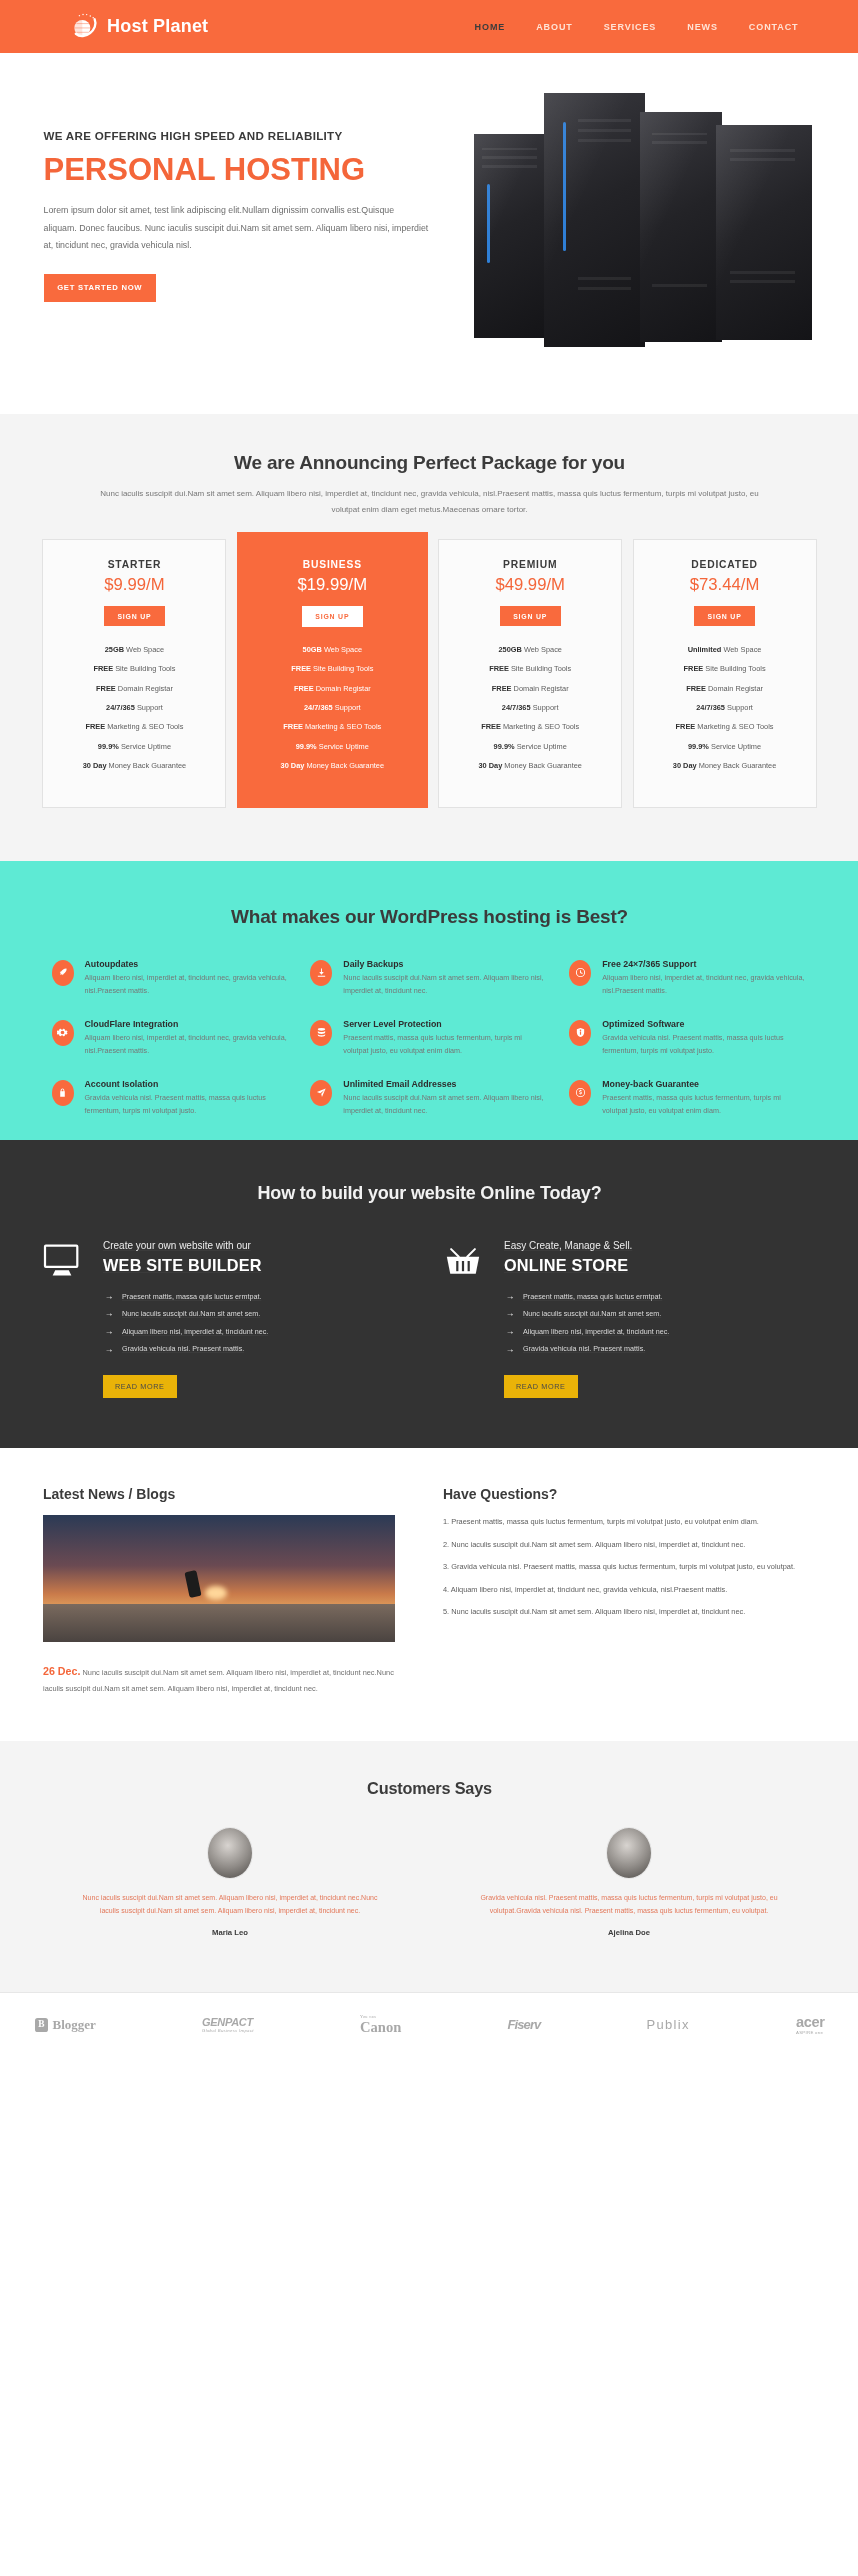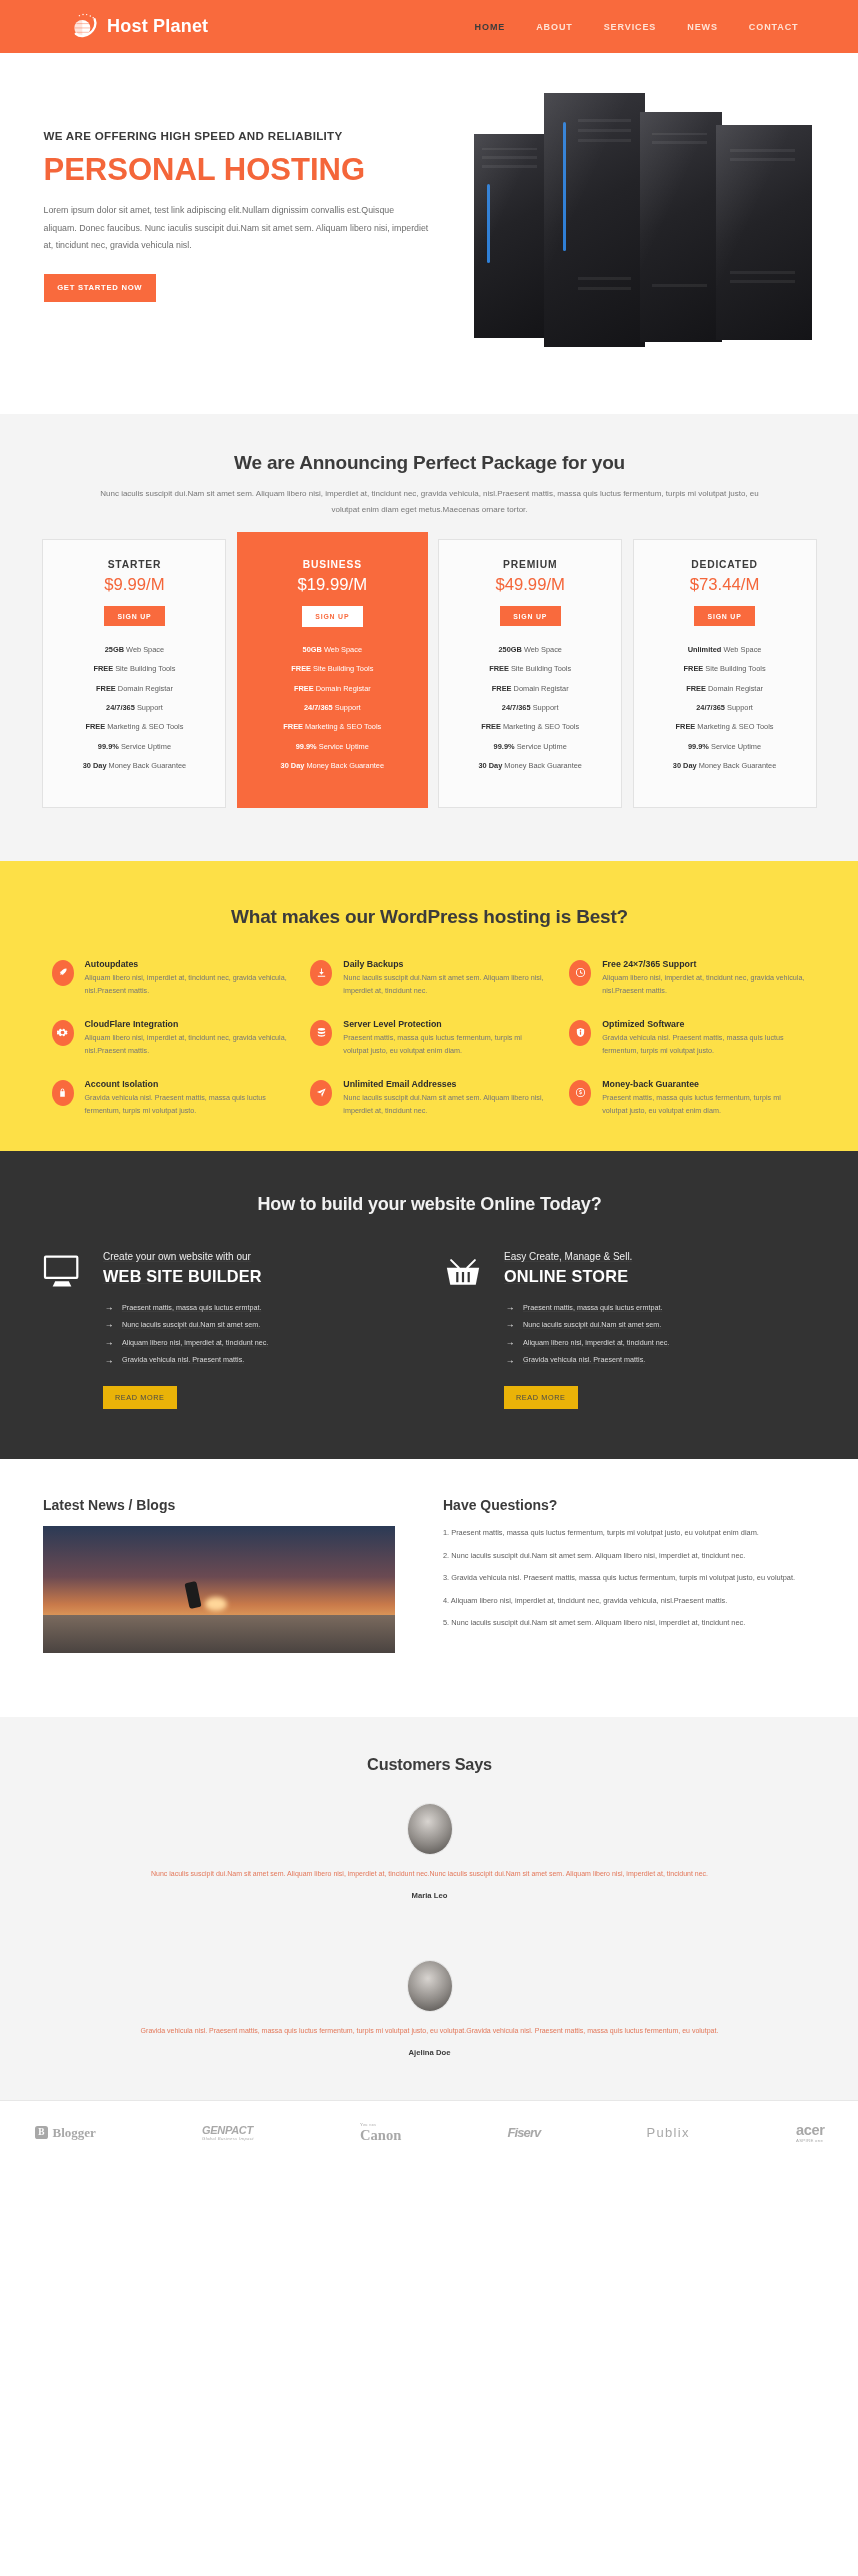--- a/index.html
+++ b/index.html
@@ -109,21 +109,21 @@
   .plan.featured .plan-cta { background: #ffffff; color: #f96a3d; }
   .plan-features { list-style: none; }
   .plan-features li {
     font-size: 7.4px; color: #5d5d5d; line-height: 1.35; padding: 4.7px 0;
   }
   .plan-features li b { color: #2f2f2f; font-weight: bold; }
   .plan.featured .plan-features li { color: #ffffff; }
   .plan.featured .plan-features li b { color: #ffffff; }
 
   
-  .features { background: #fde047; padding: 45px 0 34px; }
+  .features { background: #5eead4; padding: 45px 0 23px; }
   .features .section-title { margin-bottom: 31px; }
   .feature-grid {
     display: grid; grid-template-columns: repeat(3, 1fr);
     column-gap: 20.6px; row-gap: 22px; width: 756px; margin: 0 auto;
   }
   .feature { display: flex; gap: 11px; align-items: flex-start; }
   .feature-ico {
     flex: 0 0 auto; width: 22px; height: 26px; border-radius: 50%;
     background: #f96a3d; display: flex; align-items: center; justify-content: center;
     color: #ffffff; margin-top: 0.9px;
@@ -188,21 +188,21 @@
   .news-body { font-size: 7.4px; line-height: 1.9; color: #6f6f6f; }
   .news-date { color: #f4663a; font-size: 10.7px; font-weight: bold; }
   .q-list { list-style: none; }
   .q-list li {
     font-size: 7.4px; line-height: 1.78; color: #5d5d5d; margin-bottom: 9.4px;
   }
 
   
   .testimonials { background: #f4f4f4; padding: 38px 0 39px; }
   .testimonials .section-title { margin-bottom: 29px; font-size: 16.3px; }
-  .t-cols { display: flex; width: 738px; margin: 4px auto; gap: 60px; flex-direction: column; }
+  .t-cols { display: flex; width: 738px; margin: 16px auto; gap: 60px; }
   .t-card { flex: 1; text-align: center; }
   .t-avatar {
     width: 46px; height: 52px; border-radius: 50%; margin: 0 auto 12px;
     background: radial-gradient(circle at 45% 35%, #d8d4d0 0%, #8e8a86 55%, #4a4744 100%);
     border: 0.9px solid #e6e6e6;
   }
   .t-quote {
     font-size: 7px; line-height: 1.95; color: #e3785a; margin-bottom: 10.3px;
     padding: 0 12px;
   }
@@ -545,20 +545,24 @@
 
   <section class="news">
     <div class="news-cols">
       <div class="news-left">
         <h3 class="block-title">Latest News / Blogs</h3>
         <div class="news-photo">
           <div class="sun"></div>
           <div class="ground"></div>
           <div class="skater"></div>
         </div>
+        <p class="news-body">
+          <span class="news-date">26 Dec.</span>
+          <span>Nunc iaculis suscipit dui.Nam sit amet sem. Aliquam libero nisi, imperdiet at, tincidunt nec.Nunc iaculis suscipit dui.Nam sit amet sem. Aliquam libero nisi, imperdiet at, tincidunt nec.</span>
+        </p>
       </div>
       <div class="news-right">
         <h3 class="block-title">Have Questions?</h3>
         <ul class="q-list">
           <li>1. Praesent mattis, massa quis luctus fermentum, turpis mi volutpat justo, eu volutpat enim diam.</li>
           <li>2. Nunc iaculis suscipit dui.Nam sit amet sem. Aliquam libero nisi, imperdiet at, tincidunt nec.</li>
           <li>3. Gravida vehicula nisl. Praesent mattis, massa quis luctus fermentum, turpis mi volutpat justo, eu volutpat.</li>
           <li>4. Aliquam libero nisi, imperdiet at, tincidunt nec, gravida vehicula, nisl.Praesent mattis.</li>
           <li>5. Nunc iaculis suscipit dui.Nam sit amet sem. Aliquam libero nisi, imperdiet at, tincidunt nec.</li>
         </ul>

